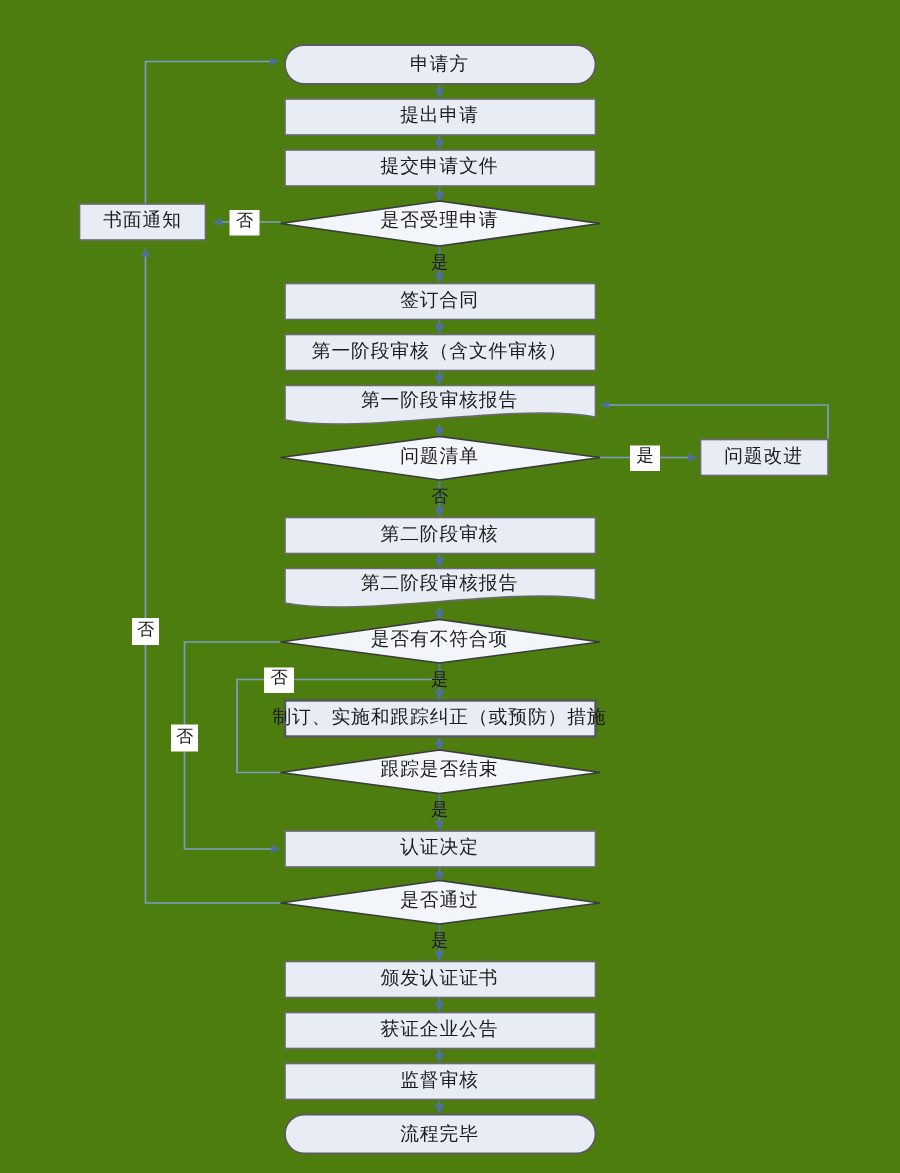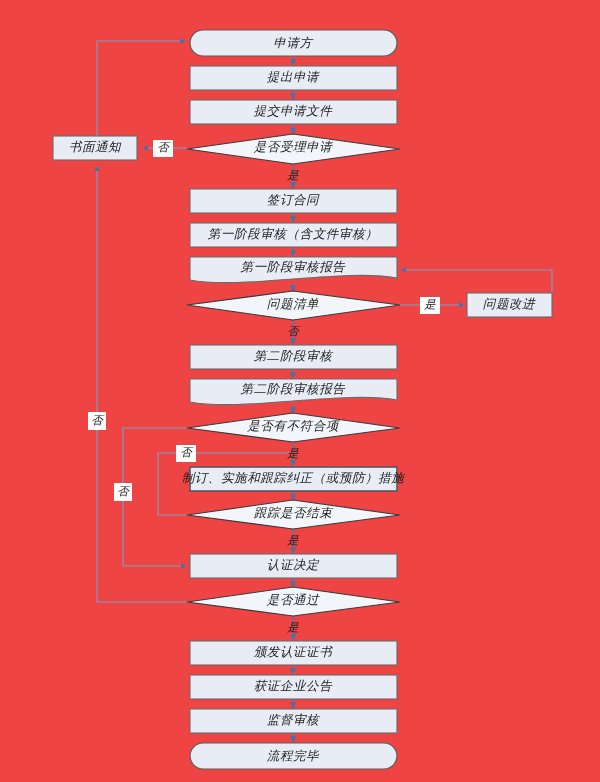--- a/index.html
+++ b/index.html
@@ -10,22 +10,21 @@
   body {
     width: 600px;
     height: 782px;
     font-family: "Liberation Serif", "DejaVu Serif", serif;
     overflow: hidden;
   }
   #flowchart-root {
     position: relative;
     width: 600px;
     height: 782px;
-    background: #ef4444;
-    font-style: italic;
+    background: #4d7c0f;
   }
   svg#flow-svg {
     display: block;
     width: 600px;
     height: 782px;
   }
   .node-label {
     font-family: "Liberation Serif", "DejaVu Serif", serif;
     font-size: 12.5px;
     fill: #1c1c1c;

